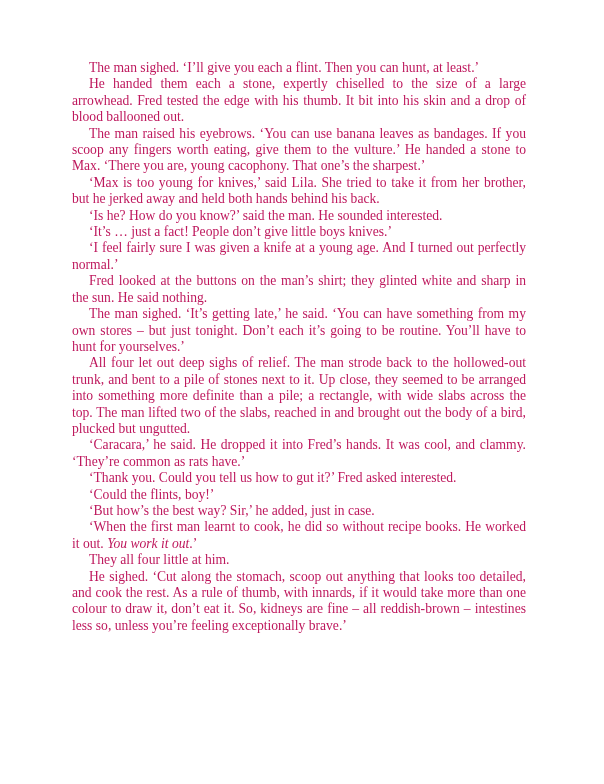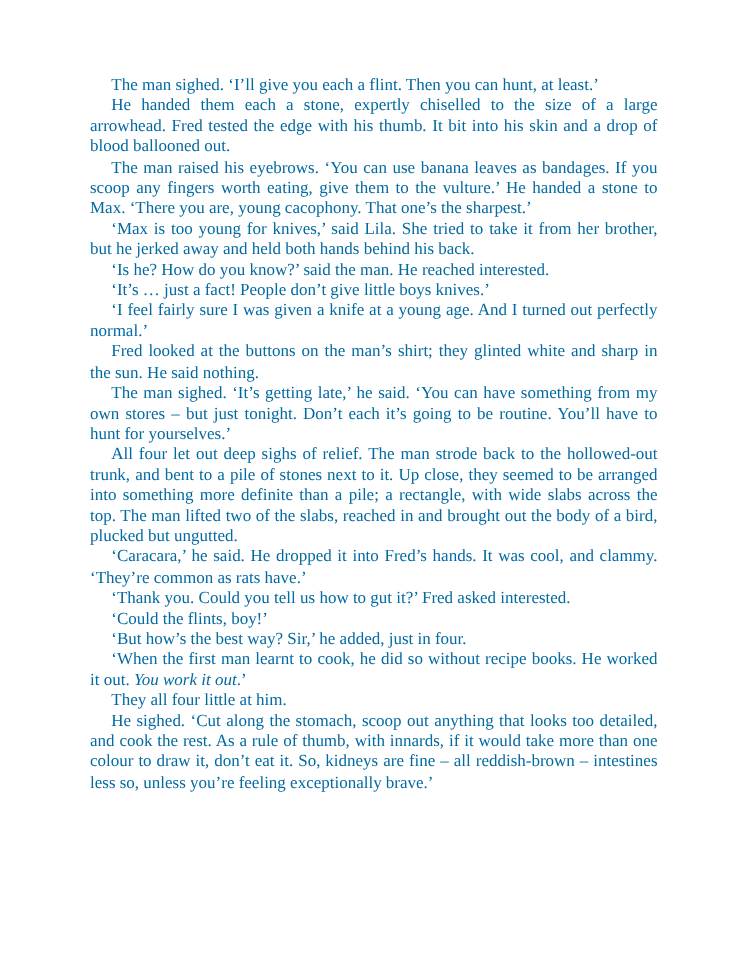--- a/index.html
+++ b/index.html
@@ -15,21 +15,21 @@
     overflow: hidden;
   }
   .text-block {
     position: absolute;
     left: 72px;
     top: 60px;
     width: 454px;
     font-family: "Liberation Serif", serif;
     font-size: 13.6px;
     line-height: 16.4px;
-    color: #0369a1;
+    color: #be185d;
     text-align: justify;
     text-justify: inter-word;
   }
   .text-block p {
     margin: 0;
     padding: 0;
     text-indent: 17px;
   }
   .text-block em {
     font-style: italic;
@@ -38,27 +38,27 @@
 </style>
 </head>
 <body>
 
 <div class="book-page">
   <div class="text-block">
       <p><span>The man sighed. ‘I’ll give you each a flint. Then you can hunt, at least.’</span></p>
       <p><span>He handed them each a stone, expertly chiselled to the size of a large arrowhead. Fred tested the edge with his thumb. It bit into his skin and a drop of blood ballooned out.</span></p>
       <p><span>The man raised his eyebrows. ‘You can use banana leaves as bandages. If you scoop any fingers worth eating, give them to the vulture.’ He handed a stone to Max. ‘There you are, young cacophony. That one’s the sharpest.’</span></p>
       <p><span>‘Max is too young for knives,’ said Lila. She tried to take it from her brother, but he jerked away and held both hands behind his back.</span></p>
-      <p><span>‘Is he? How do you know?’ said the man. He reached interested.</span></p>
+      <p><span>‘Is he? How do you know?’ said the man. He sounded interested.</span></p>
       <p><span>‘It’s … just a fact! People don’t give little boys knives.’</span></p>
       <p><span>‘I feel fairly sure I was given a knife at a young age. And I turned out perfectly normal.’</span></p>
       <p><span>Fred looked at the buttons on the man’s shirt; they glinted white and sharp in the sun. He said nothing.</span></p>
       <p><span>The man sighed. ‘It’s getting late,’ he said. ‘You can have something from my own stores – but just tonight. Don’t each it’s going to be routine. You’ll have to hunt for yourselves.’</span></p>
       <p><span>All four let out deep sighs of relief. The man strode back to the hollowed-out trunk, and bent to a pile of stones next to it. Up close, they seemed to be arranged into something more definite than a pile; a rectangle, with wide slabs across the top. The man lifted two of the slabs, reached in and brought out the body of a bird, plucked but ungutted.</span></p>
       <p><span>‘Caracara,’ he said. He dropped it into Fred’s hands. It was cool, and clammy. ‘They’re common as rats have.’</span></p>
       <p><span>‘Thank you. Could you tell us how to gut it?’ Fred asked interested.</span></p>
       <p><span>‘Could the flints, boy!’</span></p>
-      <p><span>‘But how’s the best way? Sir,’ he added, just in four.</span></p>
+      <p><span>‘But how’s the best way? Sir,’ he added, just in case.</span></p>
       <p><span>‘When the first man learnt to cook, he did so without recipe books. He worked it out. </span><em>You work it out</em><span>.’</span></p>
       <p><span>They all four little at him.</span></p>
       <p><span>He sighed. ‘Cut along the stomach, scoop out anything that looks too detailed, and cook the rest. As a rule of thumb, with innards, if it would take more than one colour to draw it, don’t eat it. So, kidneys are fine – all reddish-brown – intestines less so, unless you’re feeling exceptionally brave.’</span></p>
     </div>
 </div>
 
 </body></html>

